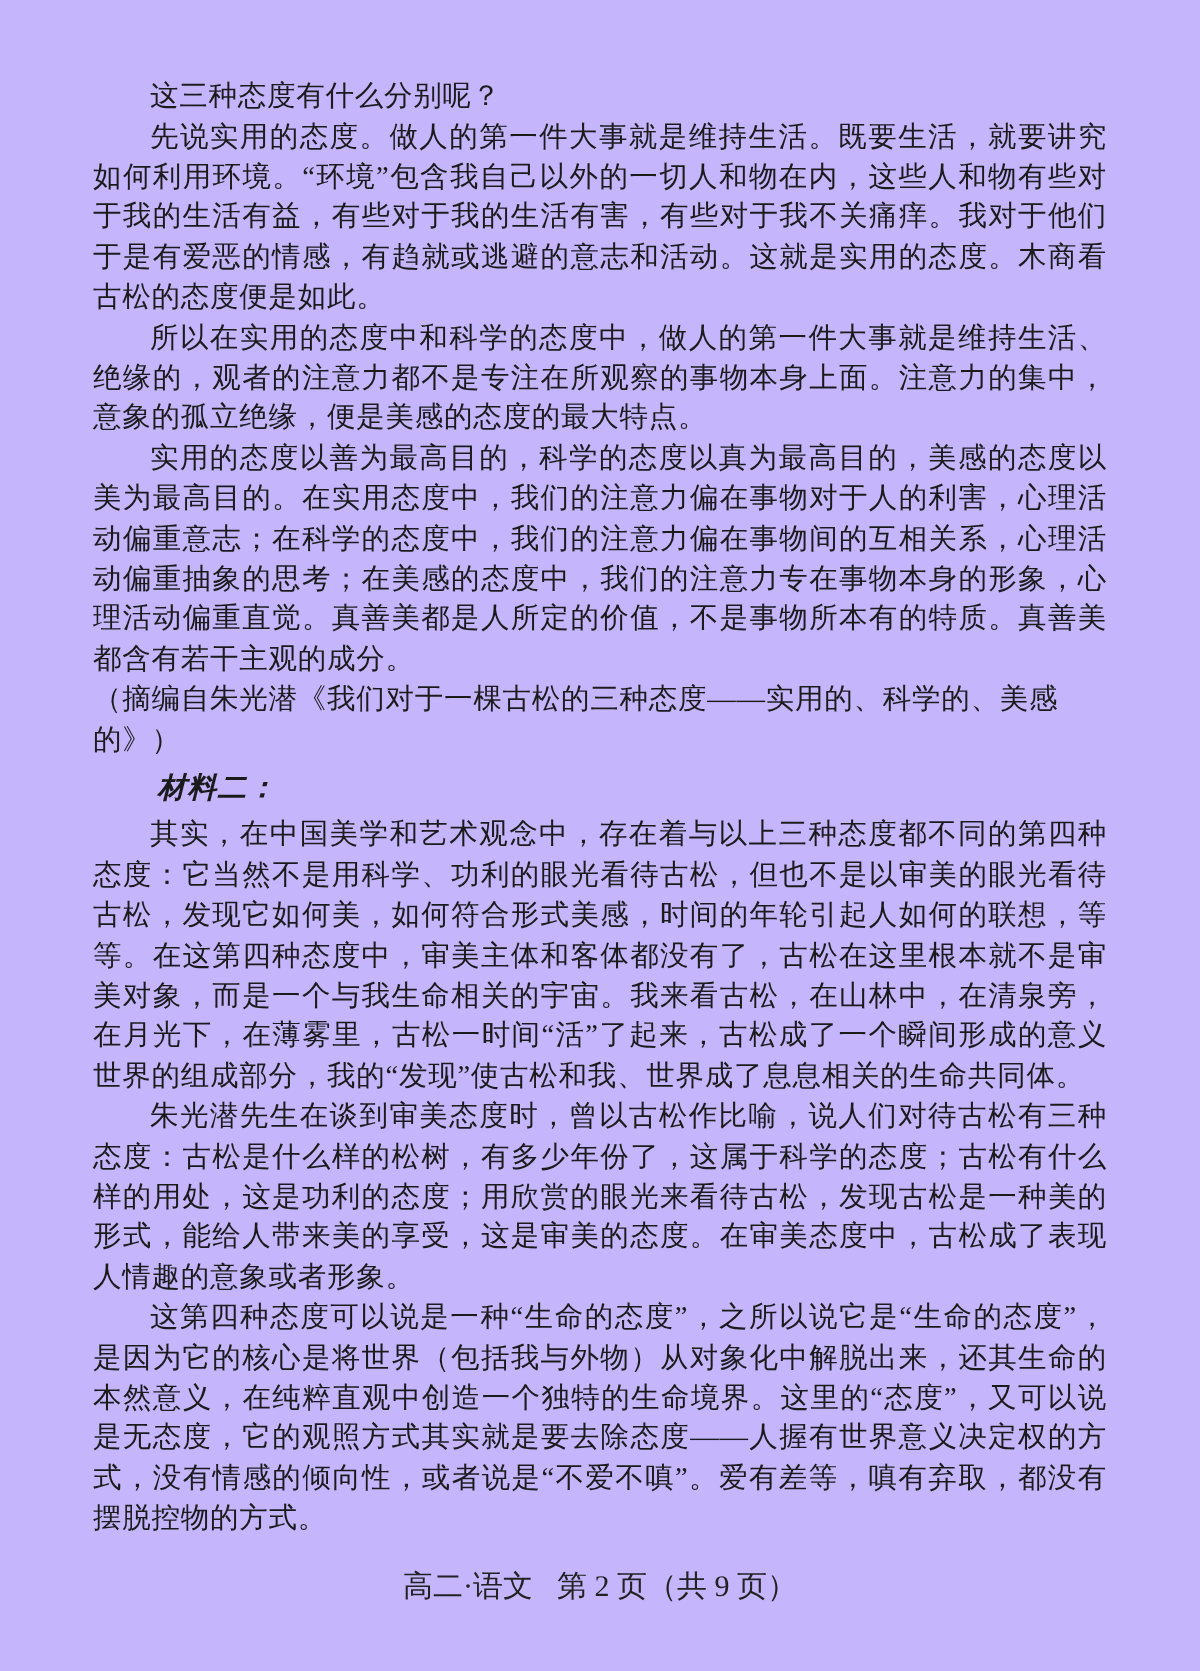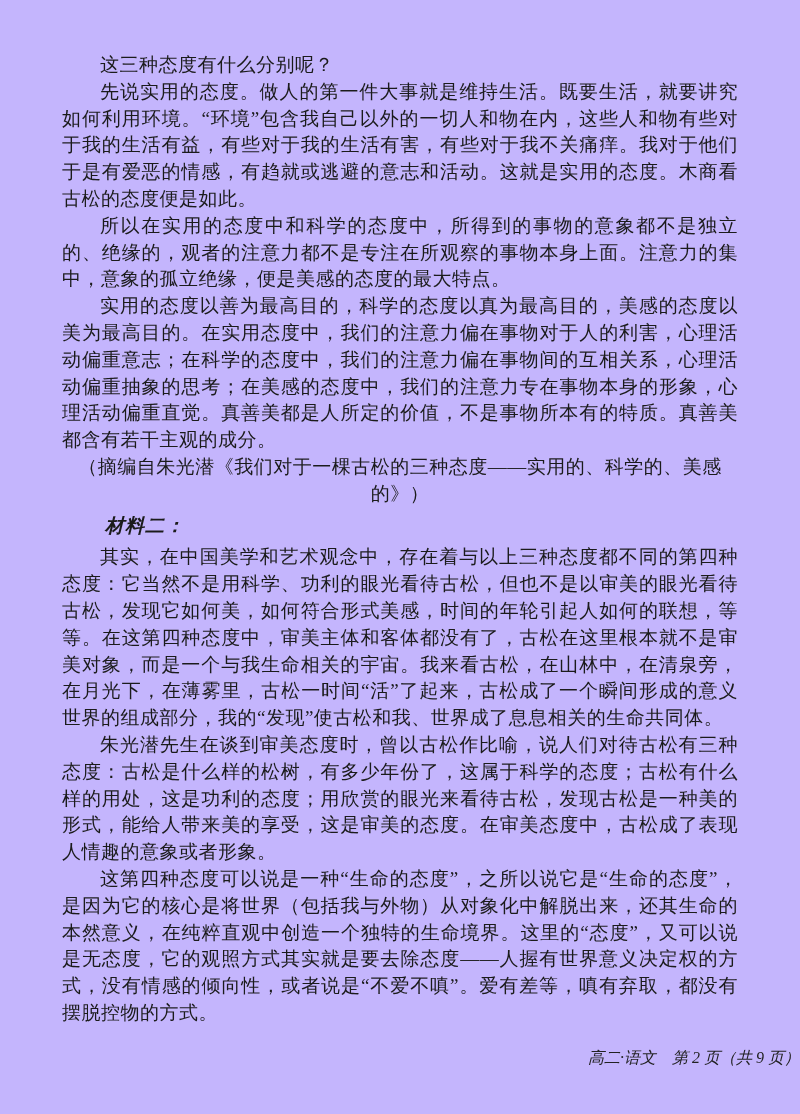--- a/index.html
+++ b/index.html
@@ -27,53 +27,52 @@
     text-justify: inter-character;
     letter-spacing: 0.5px;
   }
   .para {
     margin: 0;
     text-indent: 2em;
   }
   .attribution {
     margin: 0;
     text-indent: 0;
-    text-align: center;
+    text-align: left;
   }
   .material-heading {
     margin: 5px;
     text-indent: 2em;
     font-weight: bold;
     font-family: "Liberation Sans", "DejaVu Sans", sans-serif;
     letter-spacing: 1px;
     font-style: italic;
   }
   .footer {
     position: absolute;
     left: 0;
     top: 1048px;
     width: 800px;
-    text-align: right;
-    font-size: 16px;
+    text-align: center;
+    font-size: 20px;
     line-height: 20px;
     color: #222222;
-    font-style: italic;
   }
   .footer .course {
     margin-right: 16px;
   }
 </style>
 </head>
 <body>
 
 <div class="page">
   <div class="content">
     <p class="para">这三种态度有什么分别呢？</p>
     <p class="para">先说实用的态度。做人的第一件大事就是维持生活。既要生活，就要讲究如何利用环境。“环境”包含我自己以外的一切人和物在内，这些人和物有些对于我的生活有益，有些对于我的生活有害，有些对于我不关痛痒。我对于他们于是有爱恶的情感，有趋就或逃避的意志和活动。这就是实用的态度。木商看古松的态度便是如此。</p>
-    <p class="para">所以在实用的态度中和科学的态度中，所得到的事物的意象都不是独立的、绝缘的，观者的注意力都不是专注在所观察的事物本身上面。注意力的集中，意象的孤立绝缘，便是美感的态度的最大特点。</p>
+    <p class="para">所以在实用的态度中和科学的态度中，做人的第一件大事就是维持生活、绝缘的，观者的注意力都不是专注在所观察的事物本身上面。注意力的集中，意象的孤立绝缘，便是美感的态度的最大特点。</p>
     <p class="para">实用的态度以善为最高目的，科学的态度以真为最高目的，美感的态度以美为最高目的。在实用态度中，我们的注意力偏在事物对于人的利害，心理活动偏重意志；在科学的态度中，我们的注意力偏在事物间的互相关系，心理活动偏重抽象的思考；在美感的态度中，我们的注意力专在事物本身的形象，心理活动偏重直觉。真善美都是人所定的价值，不是事物所本有的特质。真善美都含有若干主观的成分。</p>
     <p class="attribution">（摘编自朱光潜《我们对于一棵古松的三种态度——实用的、科学的、美感的》）</p>
     <p class="material-heading">材料二：</p>
     <p class="para">其实，在中国美学和艺术观念中，存在着与以上三种态度都不同的第四种态度：它当然不是用科学、功利的眼光看待古松，但也不是以审美的眼光看待古松，发现它如何美，如何符合形式美感，时间的年轮引起人如何的联想，等等。在这第四种态度中，审美主体和客体都没有了，古松在这里根本就不是审美对象，而是一个与我生命相关的宇宙。我来看古松，在山林中，在清泉旁，在月光下，在薄雾里，古松一时间“活”了起来，古松成了一个瞬间形成的意义世界的组成部分，我的“发现”使古松和我、世界成了息息相关的生命共同体。</p>
     <p class="para">朱光潜先生在谈到审美态度时，曾以古松作比喻，说人们对待古松有三种态度：古松是什么样的松树，有多少年份了，这属于科学的态度；古松有什么样的用处，这是功利的态度；用欣赏的眼光来看待古松，发现古松是一种美的形式，能给人带来美的享受，这是审美的态度。在审美态度中，古松成了表现人情趣的意象或者形象。</p>
     <p class="para">这第四种态度可以说是一种“生命的态度”，之所以说它是“生命的态度”，是因为它的核心是将世界（包括我与外物）从对象化中解脱出来，还其生命的本然意义，在纯粹直观中创造一个独特的生命境界。这里的“态度”，又可以说是无态度，它的观照方式其实就是要去除态度——人握有世界意义决定权的方式，没有情感的倾向性，或者说是“不爱不嗔”。爱有差等，嗔有弃取，都没有摆脱控物的方式。</p>
 
   </div>
 
   <div class="footer">

